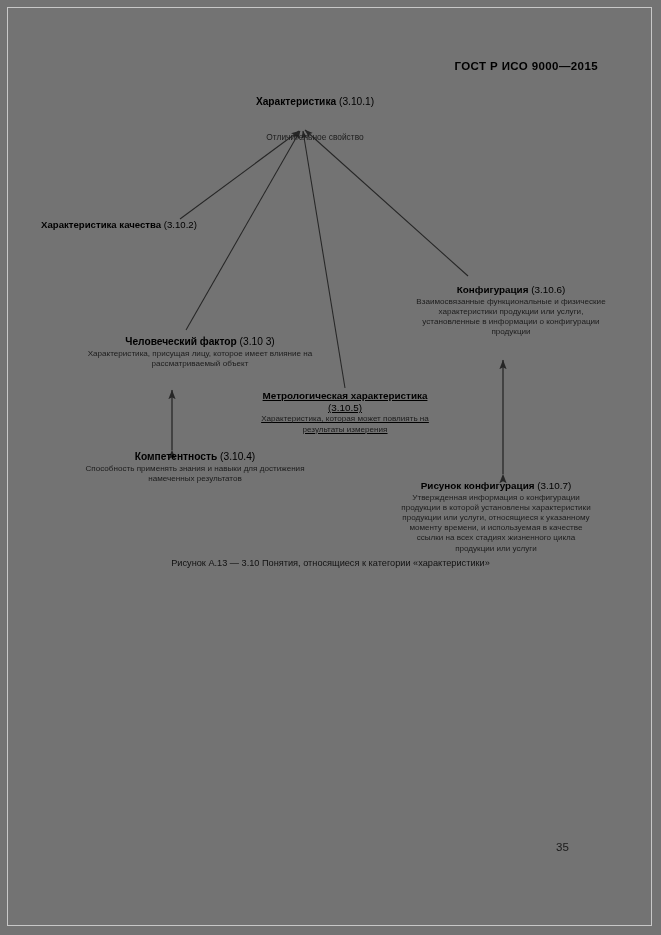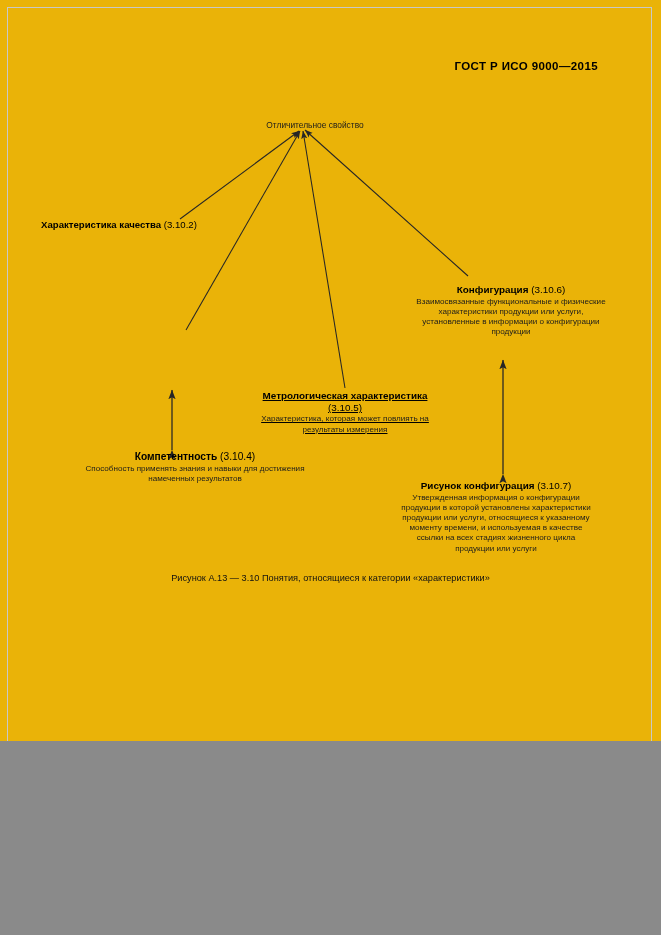--- a/index.html
+++ b/index.html
@@ -7,22 +7,22 @@
     margin: 0;
     padding: 0;
     background: #8a8a8a;
   }
   body {
     font-family: "Liberation Sans", sans-serif;
   }
   #page {
     position: relative;
     width: 661px;
-    height: 741px;
-    background: #eab308;
+    height: 935px;
+    background: #737373;
     overflow: hidden;
   }
   
   #page-frame {
     position: absolute;
     left: 7px;
     top: 7px;
     width: 645px;
     height: 919px;
     border: 1px solid #c8c8c8;
@@ -98,21 +98,21 @@
   #node-characteristic .desc   { font-size: 8.4px; margin-top: 24px; }
   #node-human-factor .title    { font-size: 10.2px; }
   #node-competence .title      { font-size: 10.2px; }
   #node-configuration .title   { font-size: 9.9px; }
   #node-baseline-config .title { font-size: 9.9px; }
   #node-metrological-char .title { font-size: 9.9px; }
 
   #figure-caption {
     position: absolute;
     left: 0;
-    top: 573px;
+    top: 558px;
     width: 661px;
     text-align: center;
     font-size: 9.2px;
     color: #111;
   }
 </style>
 </head>
 <body>
 
 <div id="page">
@@ -137,30 +137,41 @@
       <line x1="345" y1="388" x2="303" y2="131" stroke="#262626" stroke-width="1.05" marker-end="url(#ah)"></line>
 
       <line x1="468" y1="276" x2="305" y2="130" stroke="#262626" stroke-width="1.05" marker-end="url(#ah)"></line>
 
       <line x1="172" y1="450" x2="172" y2="390" stroke="#262626" stroke-width="1.25" marker-end="url(#ah)" marker-start="url(#ah)"></line>
 
       <line x1="503" y1="474" x2="503" y2="360" stroke="#262626" stroke-width="1.25" marker-end="url(#ah)" marker-start="url(#ah)"></line>
     </svg>
 
     <div class="node" id="node-characteristic">
+      <div class="title">
+        <b>Характеристика</b>
+        <span class="code">(3.10.1)</span>
+      </div>
       <div class="desc">Отличительное свойство</div>
     </div>
 
     <div class="node" id="node-quality-char">
       <div class="title">
         <b>Характеристика качества</b>
         <span class="code">(3.10.2)</span>
       </div>
     </div>
 
+    <div class="node" id="node-human-factor">
+      <div class="title">
+        <b>Человеческий фактор</b>
+        <span class="code">(3.10 3)</span>
+      </div>
+      <div class="desc">Характеристика, присущая лицу, которое имеет влияние на рассматриваемый объект</div>
+    </div>
 
     <div class="node" id="node-competence">
       <div class="title">
         <b>Компетентность</b>
         <span class="code">(3.10.4)</span>
       </div>
       <div class="desc">Способность применять знания и навыки для достижения намеченных результатов</div>
     </div>
 
     <div class="node" id="node-metrological-char">

